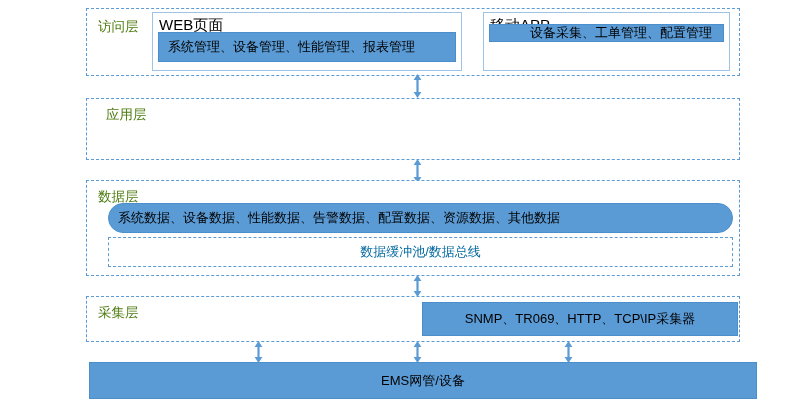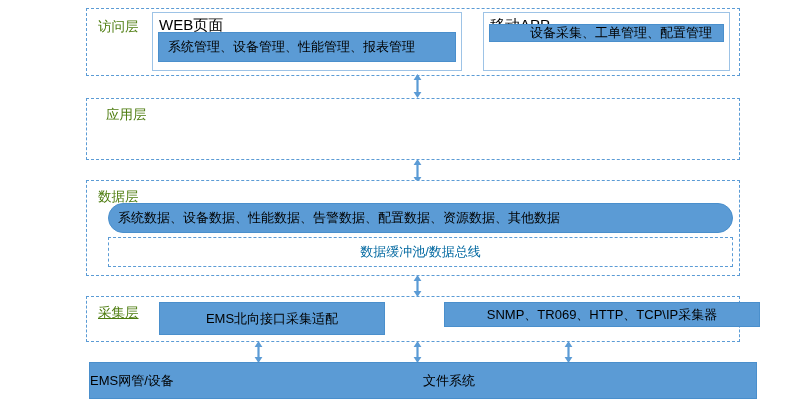--- a/index.html
+++ b/index.html
@@ -84,20 +84,21 @@
   #bottom-bar {
     position: absolute;
     box-sizing: border-box;
     background: #5b9bd5;
     border: 1px solid #4a8fcc;
     display: flex;
     align-items: center;
   }
   #bottom-bar .cell {
     flex: 1 1 0;
+    text-align: center;
     font-size: 13px;
     color: #000000;
     white-space: nowrap;
   }
 
   
   .arrow {
     position: absolute;
     width: 11px;
   }
@@ -150,23 +151,22 @@
   <div class="arrow" style="left:412px; top:275px; height:22px;">
     <svg width="11" height="22" viewBox="0 0 11 22">
       <line x1="5.5" y1="3" x2="5.5" y2="19" stroke="#5b9bd5" stroke-width="2.2"></line>
       <polygon points="5.5,0 1.6,6 9.4,6" fill="#5b9bd5"></polygon>
       <polygon points="5.5,22 1.6,16 9.4,16" fill="#5b9bd5"></polygon>
     </svg>
   </div>
 
   <div class="layer-box" style="left:86px; top:296px; width:654px; height:46px;">
   </div>
-  <div class="layer-label" style="left:98px; top:306px;text-decoration:underline;">采集层</div>
-  <div class="bluebar center" style="left:159px; top:302px; width:226px; height:33px;">EMS北向接口采集适配</div>
-  <div class="bluebar center" style="left:444px; top:302px; width:316px; height:25px;">SNMP、TR069、HTTP、TCP\IP采集器</div>
+  <div class="layer-label" style="left:98px; top:306px;">采集层</div>
+  <div class="bluebar center" style="left:422px; top:302px; width:316px; height:34px;">SNMP、TR069、HTTP、TCP\IP采集器</div>
 
   <div class="arrow" style="left:253px; top:341px; height:22px;">
     <svg width="11" height="22" viewBox="0 0 11 22">
       <line x1="5.5" y1="3" x2="5.5" y2="19" stroke="#5b9bd5" stroke-width="2.2"></line>
       <polygon points="5.5,0 1.6,6 9.4,6" fill="#5b9bd5"></polygon>
       <polygon points="5.5,22 1.6,16 9.4,16" fill="#5b9bd5"></polygon>
     </svg>
   </div>
   <div class="arrow" style="left:412px; top:341px; height:22px;">
     <svg width="11" height="22" viewBox="0 0 11 22">
@@ -178,16 +178,15 @@
   <div class="arrow" style="left:563px; top:341px; height:22px;">
     <svg width="11" height="22" viewBox="0 0 11 22">
       <line x1="5.5" y1="3" x2="5.5" y2="19" stroke="#5b9bd5" stroke-width="2.2"></line>
       <polygon points="5.5,0 1.6,6 9.4,6" fill="#5b9bd5"></polygon>
       <polygon points="5.5,22 1.6,16 9.4,16" fill="#5b9bd5"></polygon>
     </svg>
   </div>
 
   <div id="bottom-bar" style="left:89px; top:362px; width:668px; height:37px;">
     <div class="cell">EMS网管/设备</div>
-    <div class="cell">文件系统</div>
   </div>
 
 </div>
 
 </body></html>

